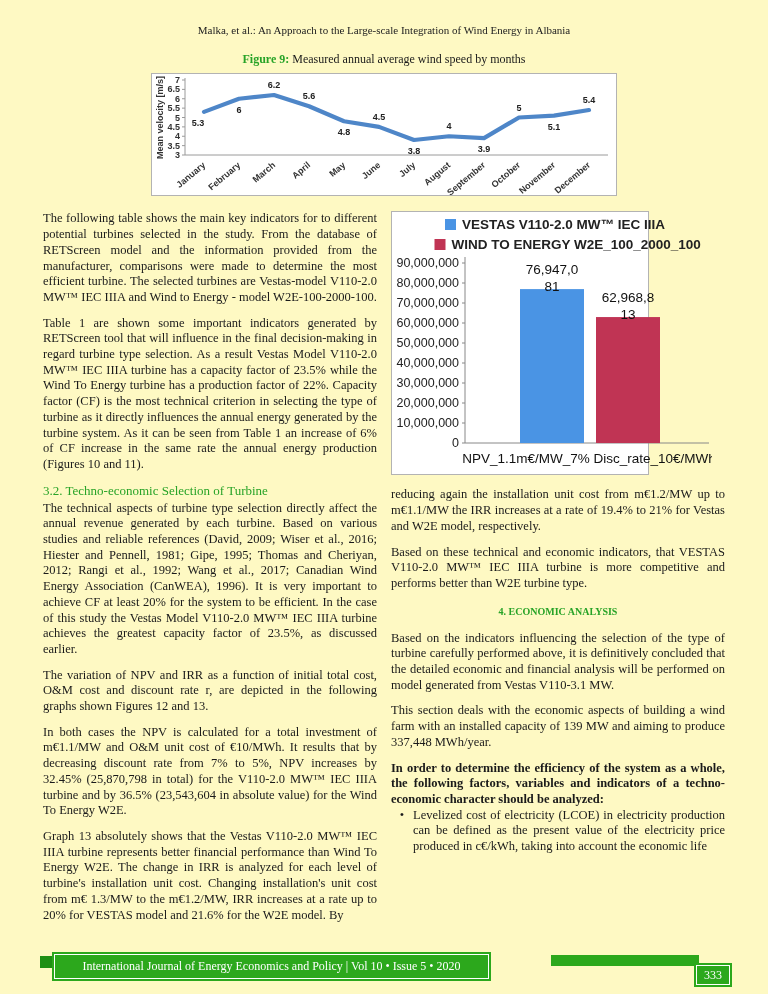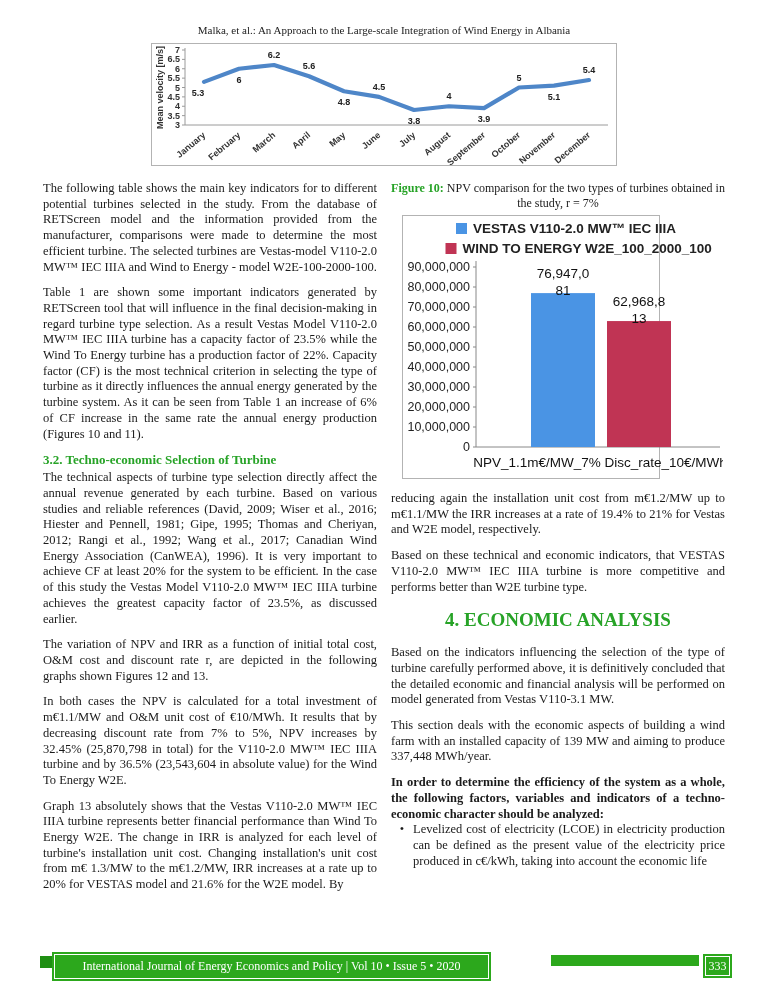--- a/index.html
+++ b/index.html
@@ -1,21 +1,21 @@
 <!DOCTYPE html>
 <html><head>
 <meta charset="utf-8">
 <style>
   * { margin:0; padding:0; box-sizing:border-box; }
   html,body { background:#e8e8e8; }
   .page {
     position:relative;
     width:768px; height:994px;
     margin:0 auto;
-    background:#ffffff;
+    background:#fef9c3;
     font-family:"Liberation Serif", serif;
     color:#1a1a1a;
     overflow:hidden;
   }
   .running-head {
     padding-top:24px;
     text-align:center;
     font-size:11px;
     color:#222;
   }
@@ -42,42 +42,42 @@
   .col { flex:1; min-width:0; }
   .col p {
     font-size:12.5px;
     line-height:15.7px;
     text-align:justify;
     margin-bottom:10px;
   }
   h3.green-h {
     color:#27a327;
     font-size:13px;
-    font-weight:bold;
+    font-weight:normal;
     margin:2px 0 2px 0;
     line-height:16px;
   }
   h2.green-h {
     color:#27a327;
-    font-size:19px;
+    font-size:10px;
     font-weight:bold;
     text-align:center;
     margin:14px 0 14px 0;
   }
   .fig10-caption {
     text-align:center;
     font-size:12px;
     line-height:1.25;
     margin-bottom:4px;
   }
   .fig10-box {
     width:258px;
     border:1px solid #b3b3b3;
     background:#fff;
-    margin:0 0 12px 11px;
+    margin:0 0 12px 0;
   }
   .fig10-box svg { display:block; }
   .bullet-row { display:flex; }
   .bullet-marker {
     width:22px;
     flex:0 0 22px;
     font-size:12.5px;
     line-height:15.7px;
     text-align:center;
   }
@@ -107,36 +107,39 @@
     font-size:12px;
     font-family:"Liberation Serif", serif;
     white-space:nowrap;
   }
   .footer-strip {
     position:absolute; left:513px; top:2px;
     width:148px; height:11px;
     background:#2ca81c;
   }
   .footer-page {
-    position:absolute; right:0; top:3px;
-    width:25px; height:20px;
+    position:absolute; right:0; top:12px;
+    width:34px; height:20px;
     background:#2ca81c;
     border:1px solid #ffffff;
     outline:2px solid #2ca81c;
     display:flex; align-items:center; justify-content:center;
   }
   .footer-page span { color:#fff; font-size:12px; font-family:"Liberation Serif", serif; }
 </style>
 </head>
 <body>
 
 <div class="page">
 
   <div class="running-head">Malka, et al.: An Approach to the Large-scale Integration of Wind Energy in Albania</div>
 
+  <div class="fig-caption">
+    <span class="fig-label">Figure 9:</span><span> Measured annual average wind speed by months</span>
+  </div>
 
   <div class="fig9-box">
     <svg id="chart-line" width="464" height="121" xmlns="http://www.w3.org/2000/svg">
         <line x1="30" y1="81" x2="33" y2="81" stroke="#9a9a9a" stroke-width="1"></line>
         <text x="28" y="84" text-anchor="end" font-size="9" font-weight="600" font-family="&quot;Liberation Sans&quot;, sans-serif" fill="#333">3</text>
         <line x1="30" y1="71.625" x2="33" y2="71.625" stroke="#9a9a9a" stroke-width="1"></line>
         <text x="28" y="74.625" text-anchor="end" font-size="9" font-weight="600" font-family="&quot;Liberation Sans&quot;, sans-serif" fill="#333">3.5</text>
         <line x1="30" y1="62.25" x2="33" y2="62.25" stroke="#9a9a9a" stroke-width="1"></line>
         <text x="28" y="65.25" text-anchor="end" font-size="9" font-weight="600" font-family="&quot;Liberation Sans&quot;, sans-serif" fill="#333">4</text>
         <line x1="30" y1="52.875" x2="33" y2="52.875" stroke="#9a9a9a" stroke-width="1"></line>
@@ -188,23 +191,20 @@
       <p>The following table shows the main key indicators for to different potential turbines selected in the study. From the database of RETScreen model and the information provided from the manufacturer, comparisons were made to determine the most efficient turbine. The selected turbines are Vestas-model V110-2.0 MW™ IEC IIIA and Wind to Energy - model W2E-100-2000-100.</p>
       <p>Table 1 are shown some important indicators generated by RETScreen tool that will influence in the final decision-making in regard turbine type selection. As a result Vestas Model V110-2.0 MW™ IEC IIIA turbine has a capacity factor of 23.5% while the Wind To Energy turbine has a production factor of 22%. Capacity factor (CF) is the most technical criterion in selecting the type of turbine as it directly influences the annual energy generated by the turbine system. As it can be seen from Table 1 an increase of 6% of CF increase in the same rate the annual energy production (Figures 10 and 11).</p>
       <h3 class="green-h">3.2. Techno-economic Selection of Turbine</h3>
       <p>The technical aspects of turbine type selection directly affect the annual revenue generated by each turbine. Based on various studies and reliable references (David, 2009; Wiser et al., 2016; Hiester and Pennell, 1981; Gipe, 1995; Thomas and Cheriyan, 2012; Rangi et al., 1992; Wang et al., 2017; Canadian Wind Energy Association (CanWEA), 1996). It is very important to achieve CF at least 20% for the system to be efficient. In the case of this study the Vestas Model V110-2.0 MW™ IEC IIIA turbine achieves the greatest capacity factor of 23.5%, as discussed earlier.</p>
       <p>The variation of NPV and IRR as a function of initial total cost, O&amp;M cost and discount rate r, are depicted in the following graphs shown Figures 12 and 13.</p>
       <p>In both cases the NPV is calculated for a total investment of m€1.1/MW and O&amp;M unit cost of €10/MWh. It results that by decreasing discount rate from 7% to 5%, NPV increases by 32.45% (25,870,798 in total) for the V110-2.0 MW™ IEC IIIA turbine and by 36.5% (23,543,604 in absolute value) for the Wind To Energy W2E.</p>
       <p>Graph 13 absolutely shows that the Vestas V110-2.0 MW™ IEC IIIA turbine represents better financial performance than Wind To Energy W2E. The change in IRR is analyzed for each level of turbine's installation unit cost. Changing installation's unit cost from m€ 1.3/MW to the m€1.2/MW, IRR increases at a rate up to 20% for VESTAS model and 21.6% for the W2E model. By</p>
     </div>
 
     <div class="col">
-      <div class="fig10-caption">
-        <span class="fig-label">Figure 10:</span><span> NPV comparison for the two types of turbines obtained in the study, r = 7%</span>
-      </div>
       <div class="fig10-box">
         <svg id="chart-bar" width="320" height="262" xmlns="http://www.w3.org/2000/svg">
             <rect x="53" y="7" width="11" height="11" fill="#4a94e4"></rect>
             <text x="70" y="17" font-size="13.5" font-weight="600" font-family="&quot;Liberation Sans&quot;, sans-serif" fill="#222">VESTAS V110-2.0 MW™ IEC IIIA</text>
             <rect x="42.5" y="27" width="11" height="11" fill="#c03454"></rect>
             <text x="59.5" y="37" font-size="13.5" font-weight="600" font-family="&quot;Liberation Sans&quot;, sans-serif" fill="#222">WIND TO ENERGY W2E_100_2000_100</text>
             <line x1="70" y1="231" x2="73" y2="231" stroke="#888" stroke-width="1"></line>
             <text x="67" y="235" text-anchor="end" font-size="12.5" font-family="&quot;Liberation Sans&quot;, sans-serif" fill="#222">0</text>
             <line x1="70" y1="211" x2="73" y2="211" stroke="#888" stroke-width="1"></line>
             <text x="67" y="215" text-anchor="end" font-size="12.5" font-family="&quot;Liberation Sans&quot;, sans-serif" fill="#222">10,000,000</text>

